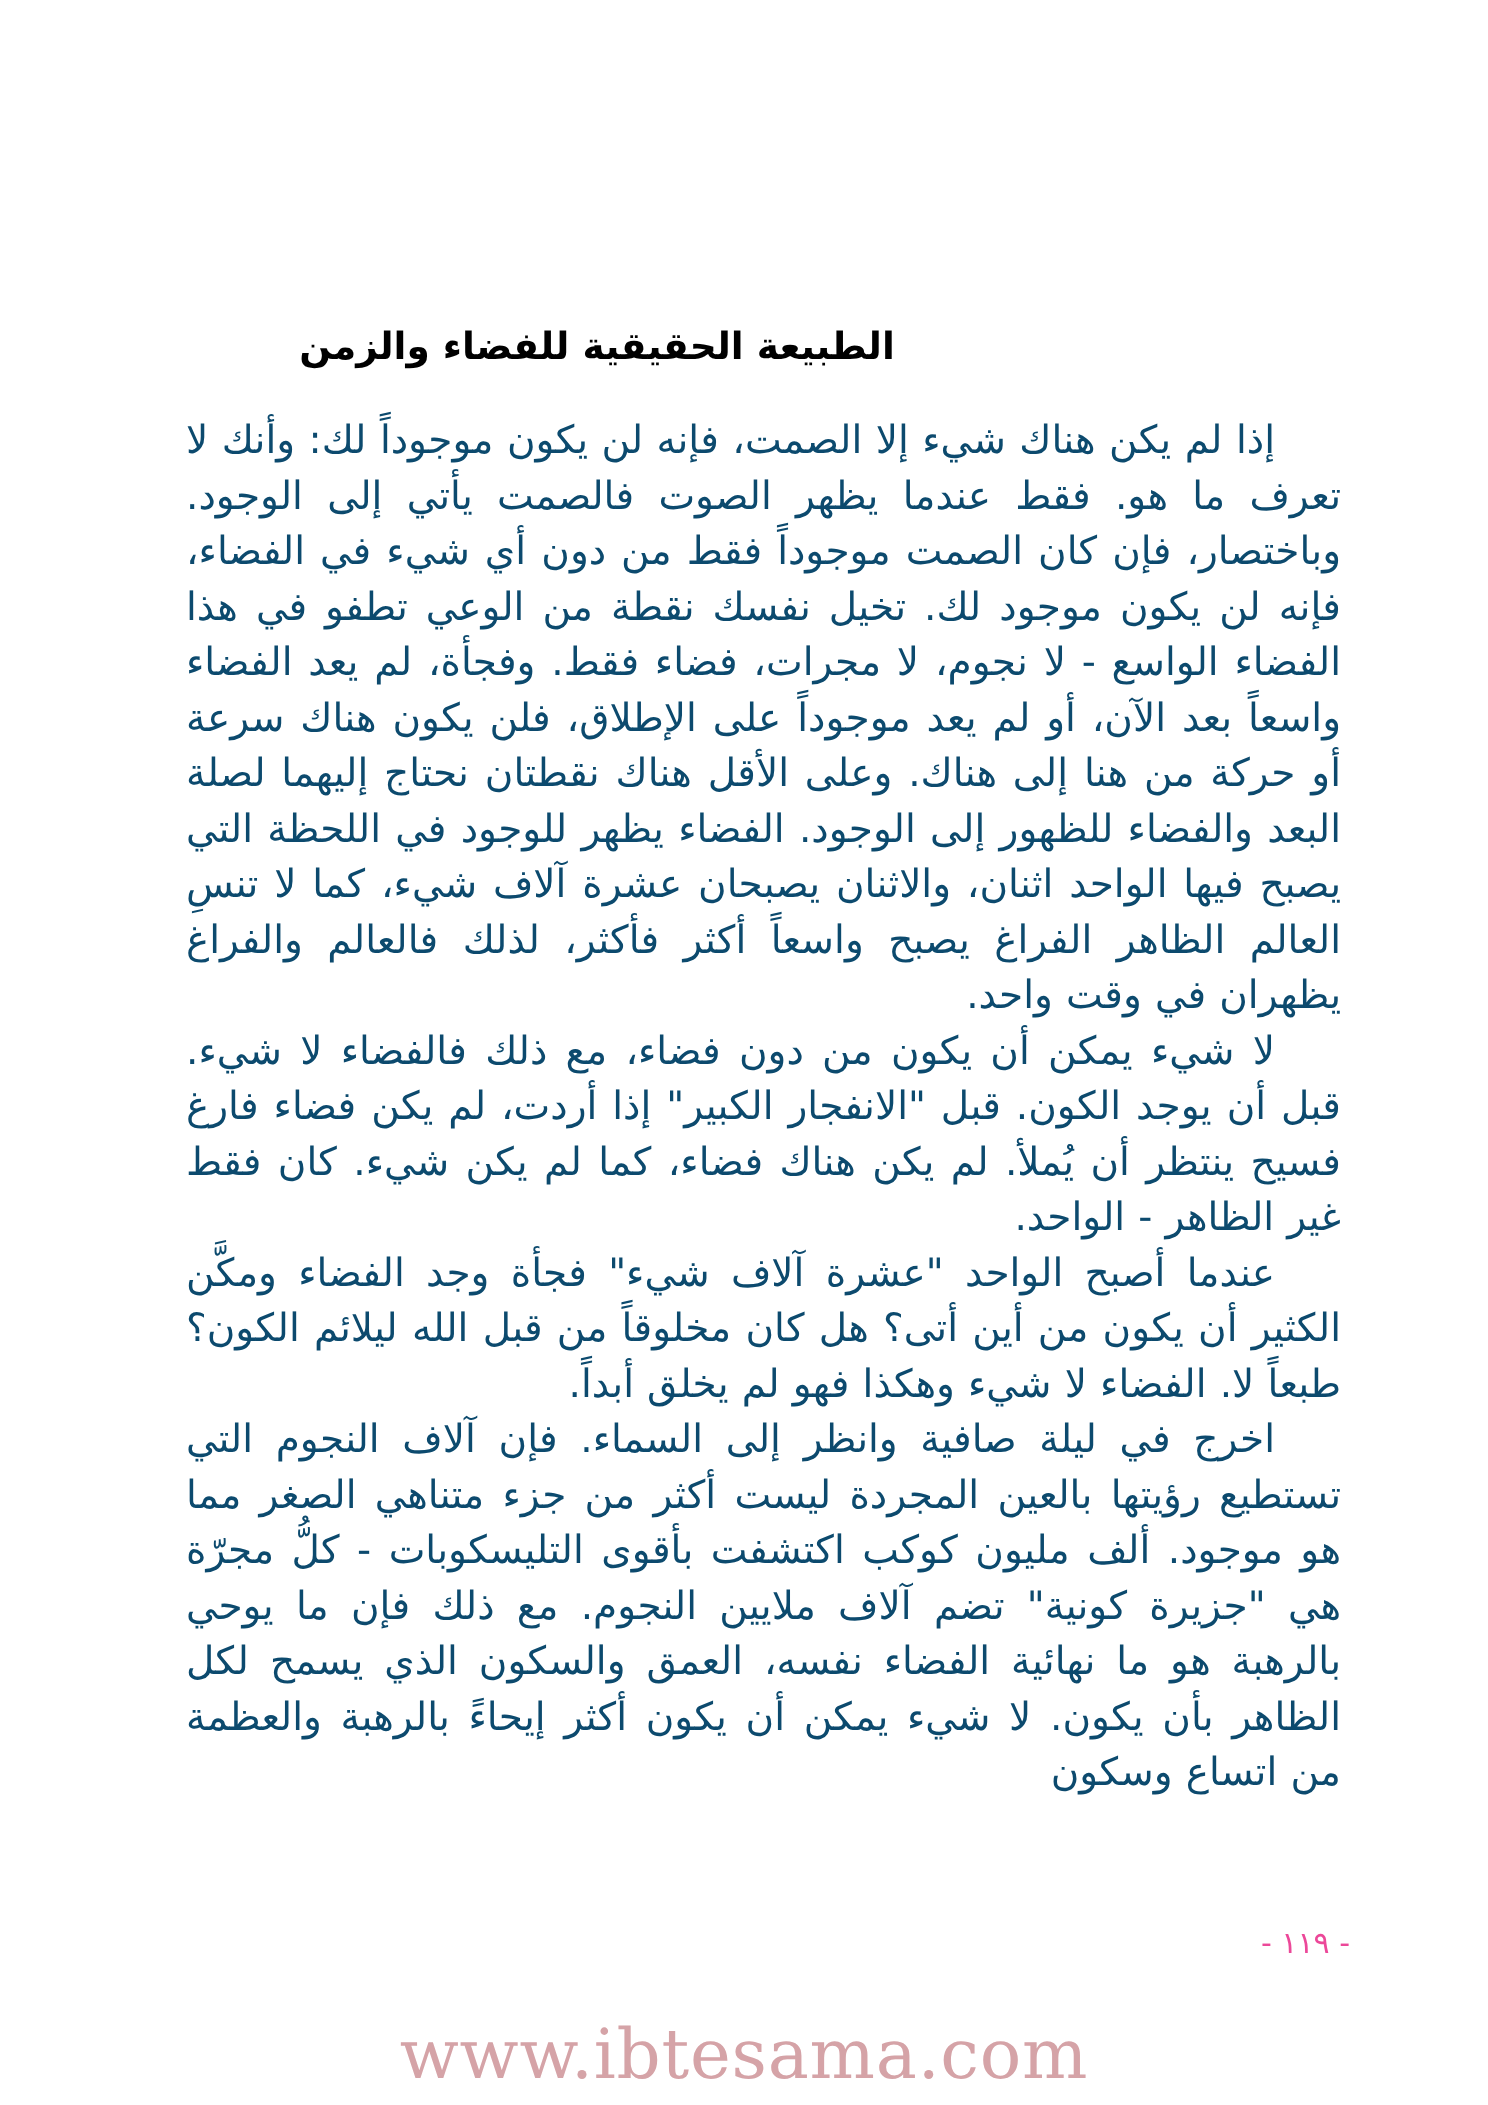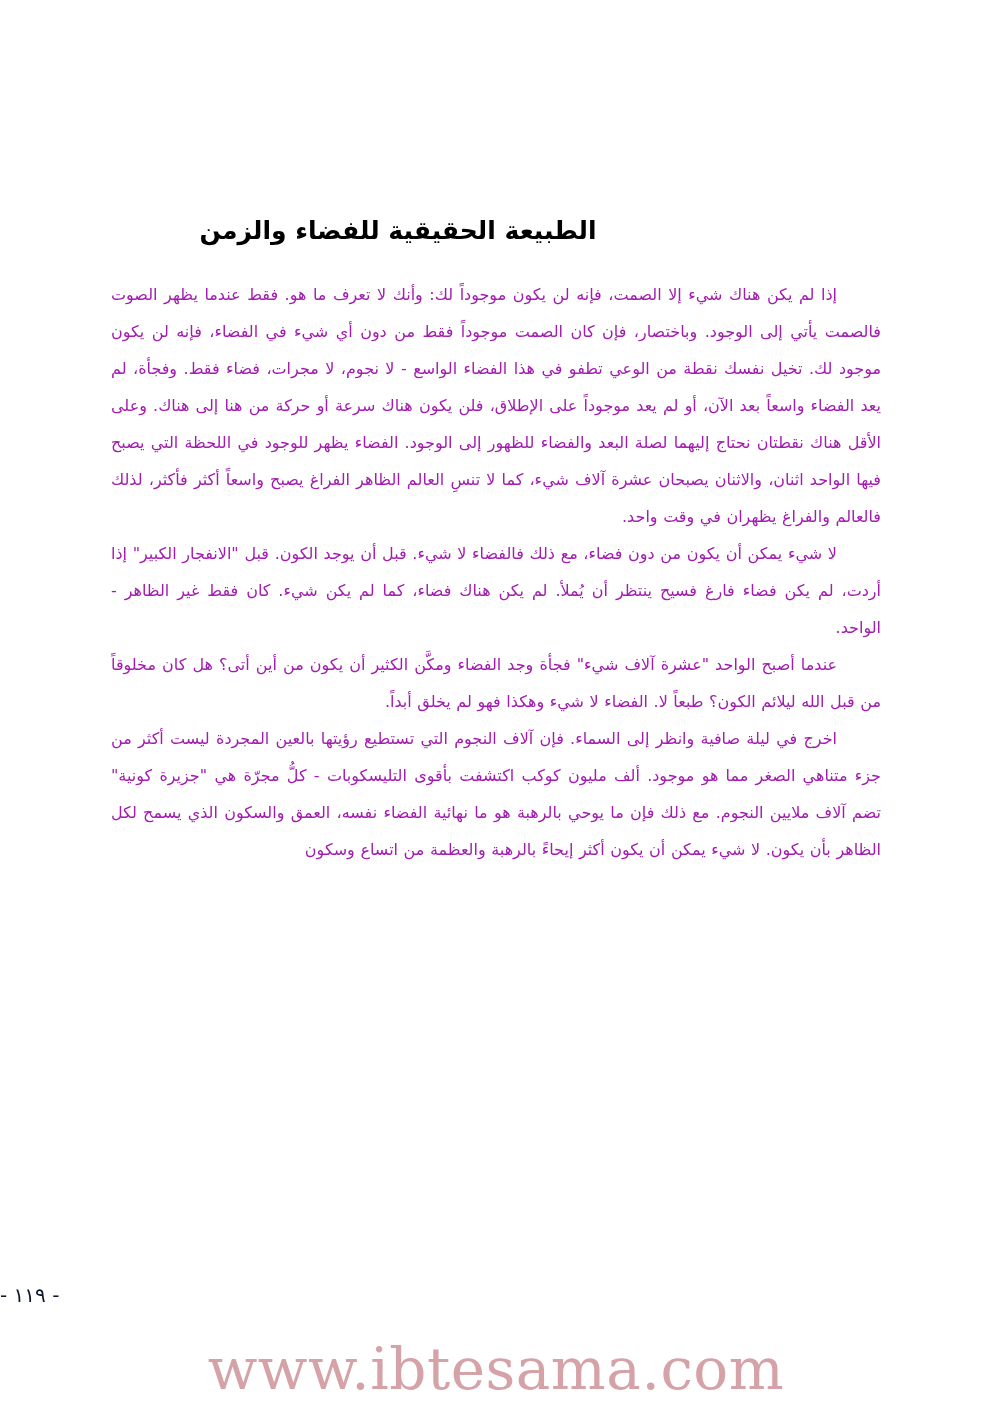--- a/index.html
+++ b/index.html
@@ -38,64 +38,64 @@
     color: #000000;
     letter-spacing: -0.2px;
     direction: rtl;
     unicode-bidi: isolate;
   }
 
   
   .body-block {
     position: absolute;
     top: 276px;
-    right: 111px;
+    right: 98px;
     width: 770px;
     direction: rtl;
     text-align: justify;
     text-align-last: right;
     font-family: "DejaVu Sans", sans-serif;
-    font-size: 16px;
+    font-size: 26px;
     line-height: 37px;
-    color: #a21caf;
+    color: #0c4a6e;
   }
 
   .body-block p {
     margin: 0 0 0 0;
     text-indent: 44px;
     text-align: justify;
     text-align-last: right;
     word-spacing: 0.5px;
   }
 
   
   .page-number {
     position: absolute;
     top: 1281px;
     left: 0;
     width: 900px;
-    text-align: left;
+    text-align: right;
     font-family: "DejaVu Sans", sans-serif;
     font-size: 20px;
     line-height: 28px;
-    color: #0f172a;
+    color: #ec4899;
     direction: rtl;
     unicode-bidi: isolate;
     letter-spacing: 2px;
   }
 
   
   .watermark {
     position: absolute;
     top: 1341px;
     left: 0;
     width: 992px;
     text-align: center;
     font-family: "DejaVu Serif", serif;
-    font-size: 58px;
+    font-size: 46px;
     line-height: 56px;
     color: #d5a3a7;
     direction: ltr;
     unicode-bidi: isolate;
     letter-spacing: 0.5px;
     white-space: nowrap;
   }
 </style>
 </head>
 <body>

